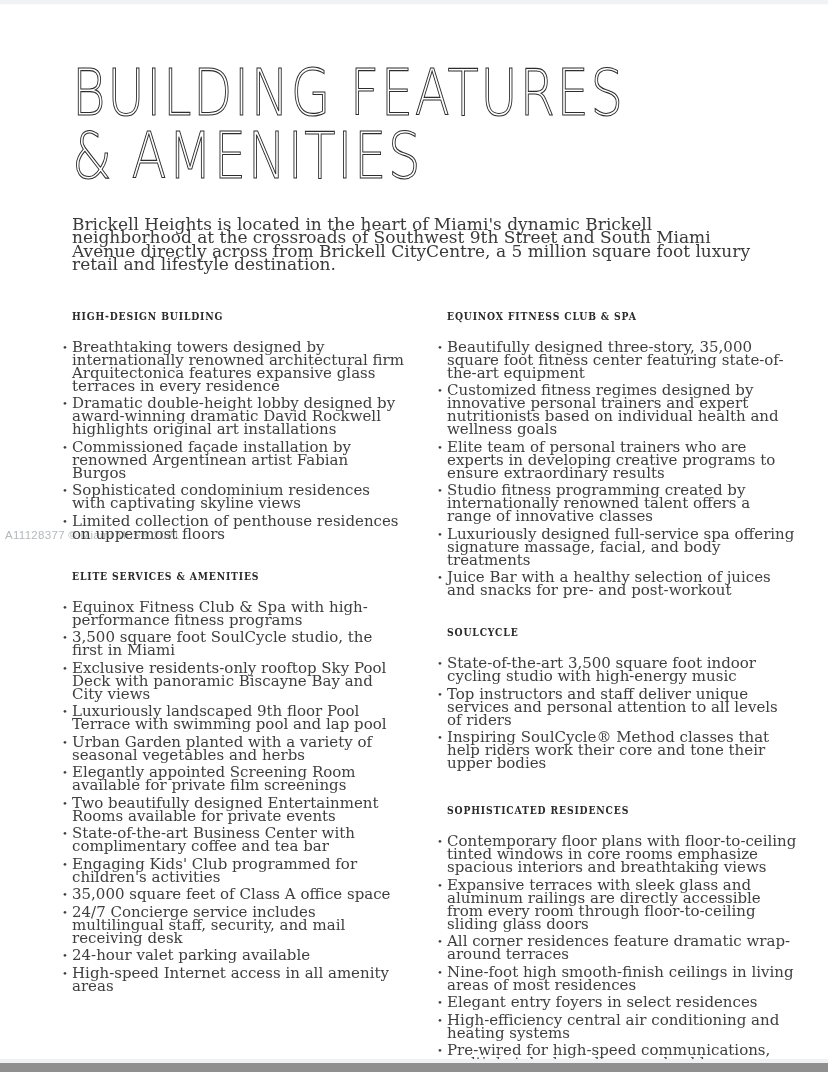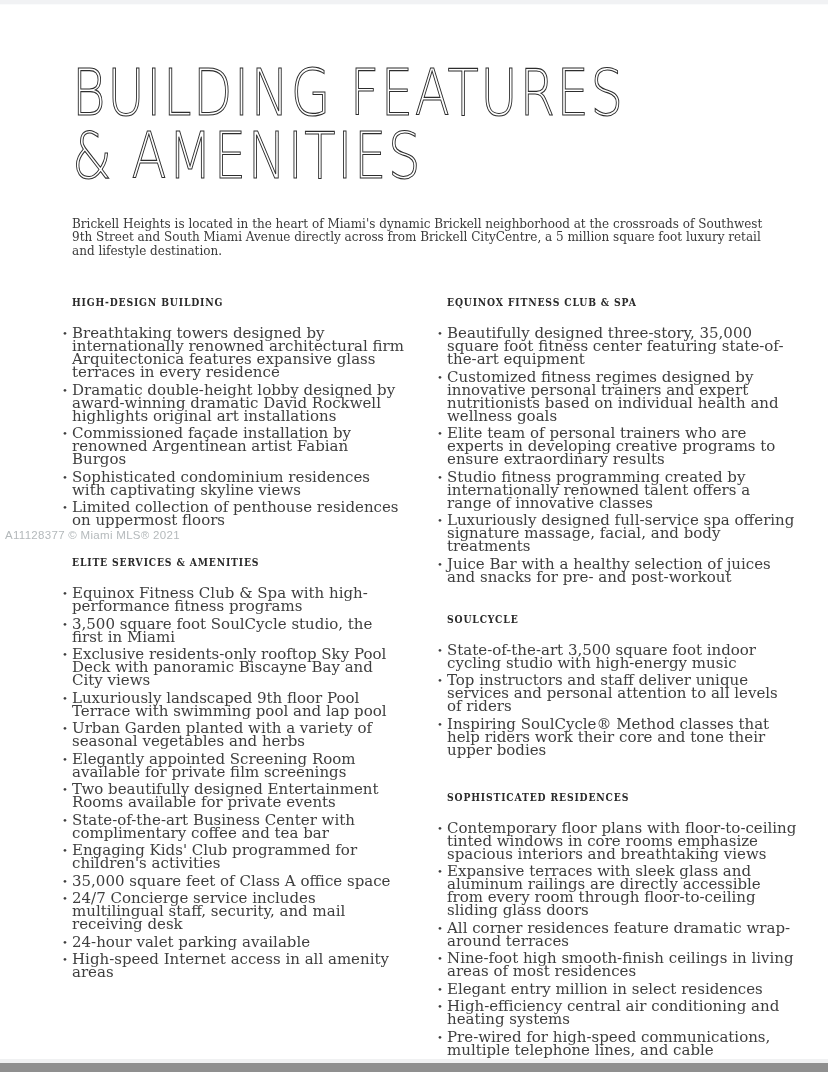--- a/index.html
+++ b/index.html
@@ -53,21 +53,21 @@
     transform-origin:0 50%;
     letter-spacing:2px;
   }
   @supports (-webkit-text-stroke: 1px black) {
     .title-line { color:transparent; }
     .title-line .squish-title { -webkit-text-stroke:1.1px #2d2d2d; }
   }
   .intro {
     margin:30px 0 0 72px;
     width:700px;
-    font-size:12px; line-height:13.4px;
+    font-size:17px; line-height:13.4px;
     color:#3a3a3a;
   }
   .columns {
     display:flex;
     margin:38px 0 0 62px;
   }
   .col-left  { width:345px; margin-right:30px; }
   .col-right { width:360px; }
   .sec + .sec { margin-top:29px; }
   .col-right .sec-residences { margin-top:34px; }
@@ -173,21 +173,21 @@
             <li class="bullet-item">Inspiring SoulCycle® Method classes that help riders work their core and tone their upper bodies</li>
           </ul>
       </section>
       <section class="sec sec-residences">
         <h3 class="sec-title"><span class="squish">SOPHISTICATED RESIDENCES</span></h3>
         <ul class="bullets">
             <li class="bullet-item">Contemporary floor plans with floor-to-ceiling tinted windows in core rooms emphasize spacious interiors and breathtaking views</li>
             <li class="bullet-item">Expansive terraces with sleek glass and aluminum railings are directly accessible from every room through floor-to-ceiling sliding glass doors</li>
             <li class="bullet-item">All corner residences feature dramatic wrap-around terraces</li>
             <li class="bullet-item">Nine-foot high smooth-finish ceilings in living areas of most residences</li>
-            <li class="bullet-item">Elegant entry million in select residences</li>
+            <li class="bullet-item">Elegant entry foyers in select residences</li>
             <li class="bullet-item">High-efficiency central air conditioning and heating systems</li>
             <li class="bullet-item">Pre-wired for high-speed communications, multiple telephone lines, and cable</li>
             <li class="bullet-item">Stackable washer/dryer in every residence</li>
           </ul>
       </section>
       <p class="footnote">All information is subject to change without notice.</p>
     </div>
 
   </div>
 

